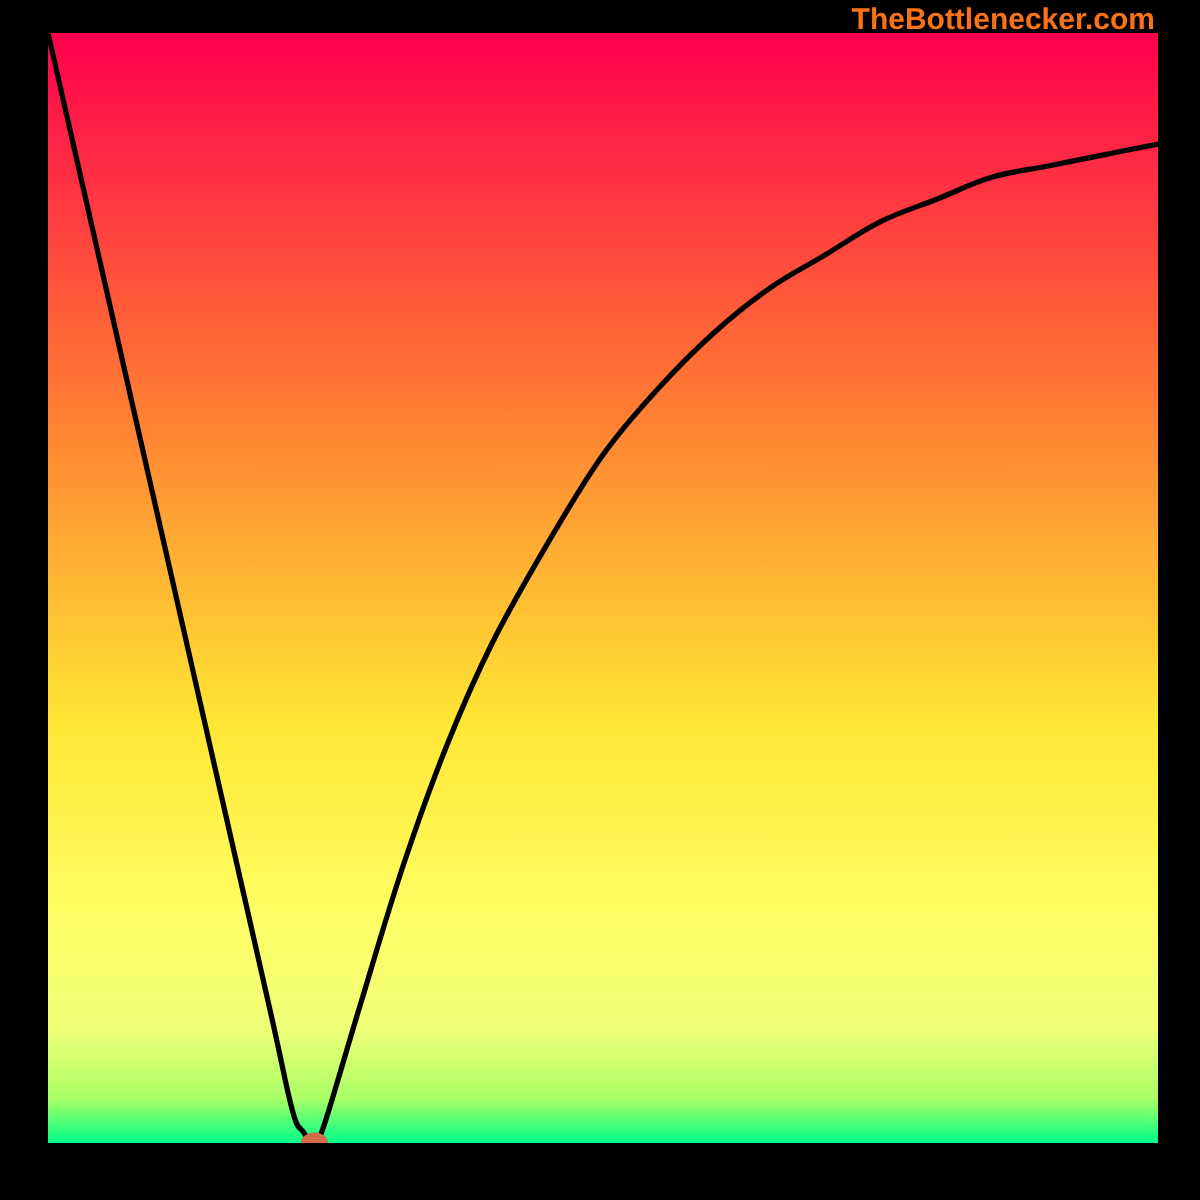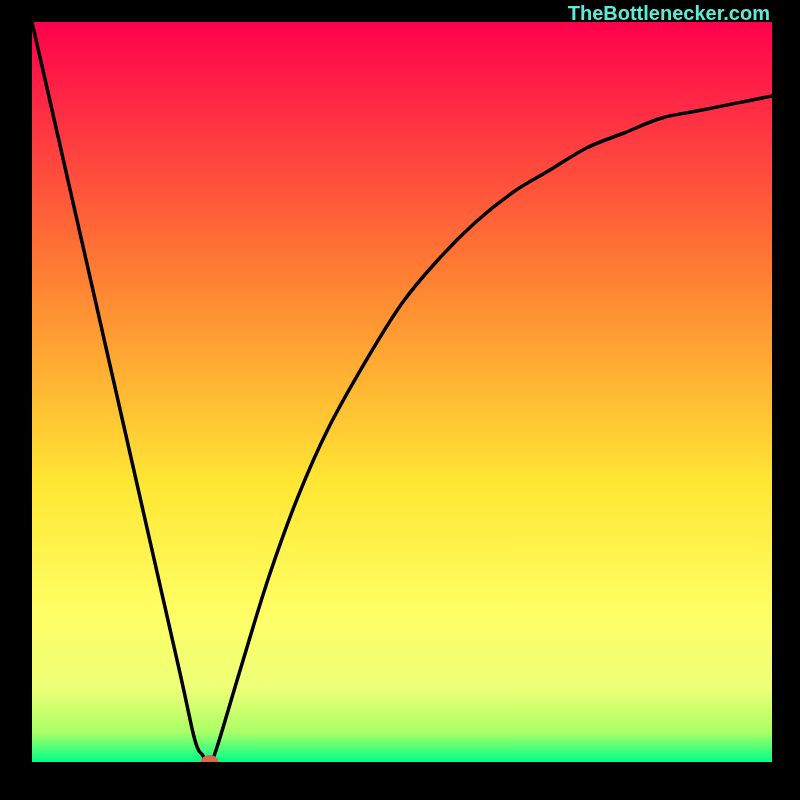--- a/index.html
+++ b/index.html
@@ -41,21 +41,21 @@
     height: 100%;
     pointer-events: none;
   }
   .watermark {
     position: absolute;
     top: 2px;
     right: 30px;
     font-family: Arial, Helvetica, sans-serif;
     font-size: 20px;
     font-weight: 600;
-    color: #5eead4;
+    color: #f97316;
     user-select: none;
   }
 </style>
 </head>
 <body>
 
 <div class="frame">
 
   <div class="watermark">TheBottlenecker.com</div>
 

